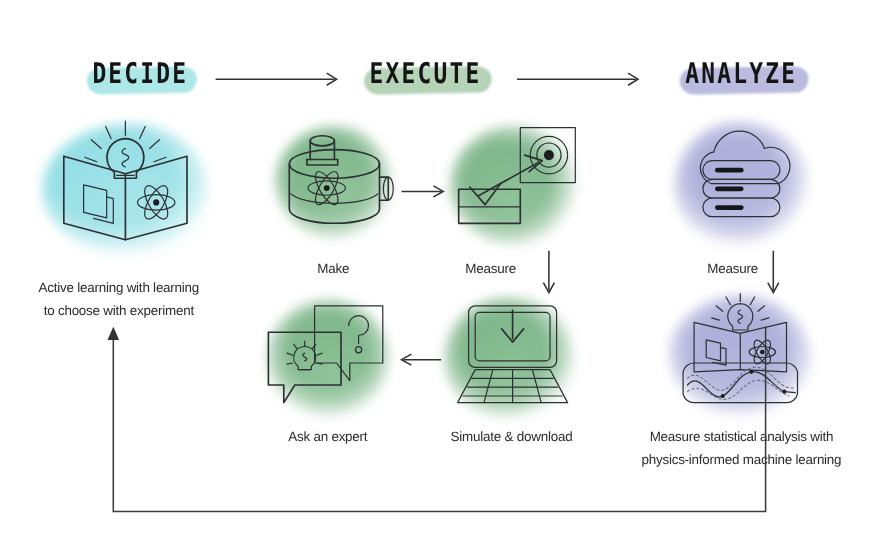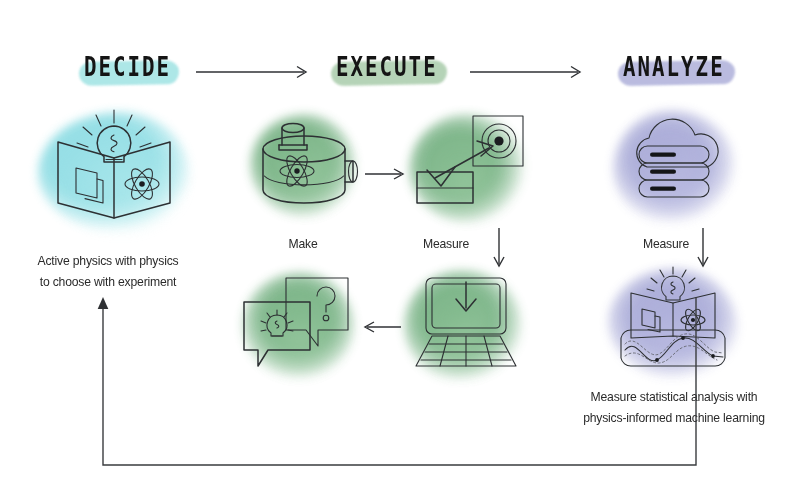--- a/index.html
+++ b/index.html
@@ -154,21 +154,21 @@
       <g transform="translate(94,76)">
         <ellipse class="ln-t" cx="0" cy="0" rx="17" ry="7"></ellipse>
         <ellipse class="ln-t" cx="0" cy="0" rx="17" ry="7" transform="rotate(60)"></ellipse>
         <ellipse class="ln-t" cx="0" cy="0" rx="17" ry="7" transform="rotate(120)"></ellipse>
         <circle class="dot" cx="0" cy="0" r="2.8"></circle>
       </g>
     </svg>
   </div>
 
   <div class="cap multi" style="left:0px; top:251px; width:216px;">
-    <span>Active physics with physics</span><br>
+    <span>Active learning with learning</span><br>
     <span>to choose with experiment</span>
   </div>
 
   <div class="blob" style="left:250px; top:114px; width:106px; height:104px;
               background: radial-gradient(ellipse 60% 58% at 46% 44%, #6aab78 0%, #76b183 55%, rgba(118,177,131,0.5) 80%, rgba(118,177,131,0) 100%);
               border-radius: 52% 48% 46% 54% / 48% 52% 48% 52%;"></div>
   <div class="blob2" style="left:262px; top:128px; width:86px; height:84px;
               background: radial-gradient(ellipse at 55% 58%, #a6d2ab 0%, rgba(166,210,171,0) 72%);
               border-radius:50%;"></div>
 
@@ -357,20 +357,23 @@
       </g>
 
       <g class="ln-t">
         <line x1="44" y1="64" x2="36" y2="94"></line>
         <line x1="62" y1="64" x2="62" y2="94"></line>
         <line x1="80" y1="64" x2="88" y2="94"></line>
       </g>
     </svg>
   </div>
 
+  <div class="cap" style="left:387px; top:387px; width:156px;">
+    <span>Simulate &amp; download</span>
+  </div>
 
   <div class="arrow" style="left:355px; top:318px;">
     <svg width="48" height="18" viewBox="0 0 48 18">
       <line class="ar" x1="12" y1="9" x2="46" y2="9"></line>
       <path class="ar" d="M19 4 L10 9 L19 14"></path>
     </svg>
   </div>
 
   <div class="blob" style="left:242px; top:272px; width:112px; height:108px;
               background: radial-gradient(ellipse 58% 56% at 50% 44%, #6aab78 0%, #76b183 55%, rgba(118,177,131,0.5) 80%, rgba(118,177,131,0) 100%);
@@ -399,20 +402,23 @@
         <line x1="25" y1="59" x2="30" y2="58"></line>
         <line x1="57" y1="59" x2="52" y2="58"></line>
       </g>
 
       <path class="ln-t" d="M41 43 a10 10 0 0 1 6 18 l0 3 l-12 0 l0 -3 A10 10 0 0 1 41 43 z"></path>
       <path class="ln-t" d="M41 49 c-2.4 1 -2.4 2.7 0 3.6 c2.4 0.9 2.4 2.5 0 3.5"></path>
       <line class="ln-t" x1="36" y1="64" x2="46" y2="64"></line>
     </svg>
   </div>
 
+  <div class="cap" style="left:240px; top:387px; width:116px;">
+    <span>Ask an expert</span>
+  </div>
 
   <div class="arrow" style="left:92px; top:292px;">
     <svg width="620" height="190" viewBox="0 0 620 190">
 
       <path class="loop" d="M604 5 L604 173 L11 173 L11 16"></path>
       <path class="arhead" d="M11 5 L16.3 17 L5.7 17 Z"></path>
     </svg>
   </div>
 
 </div>

